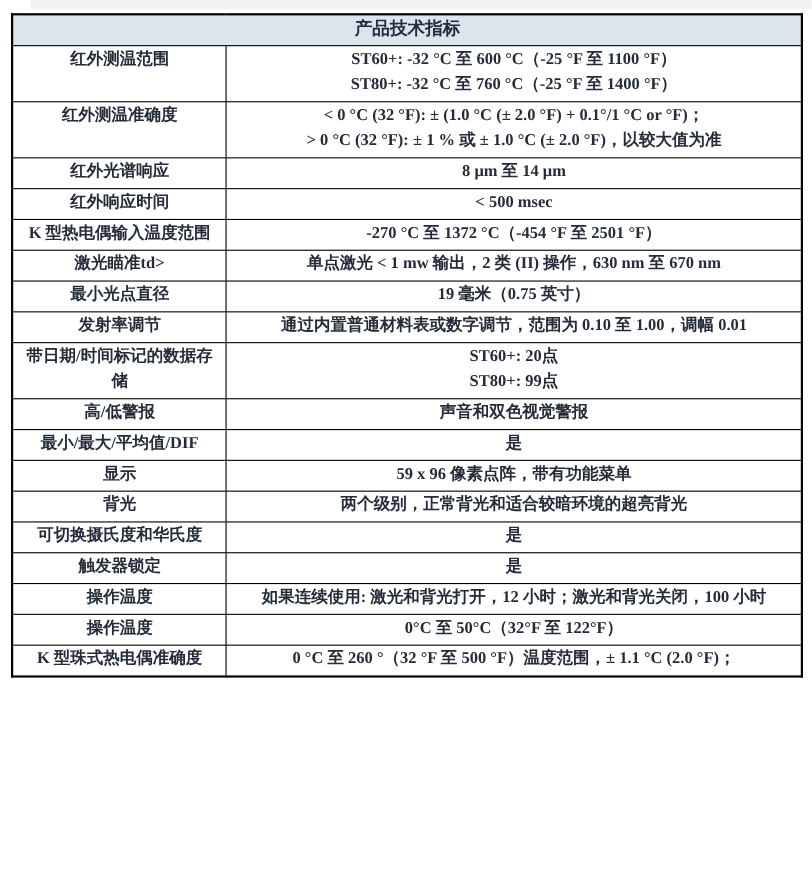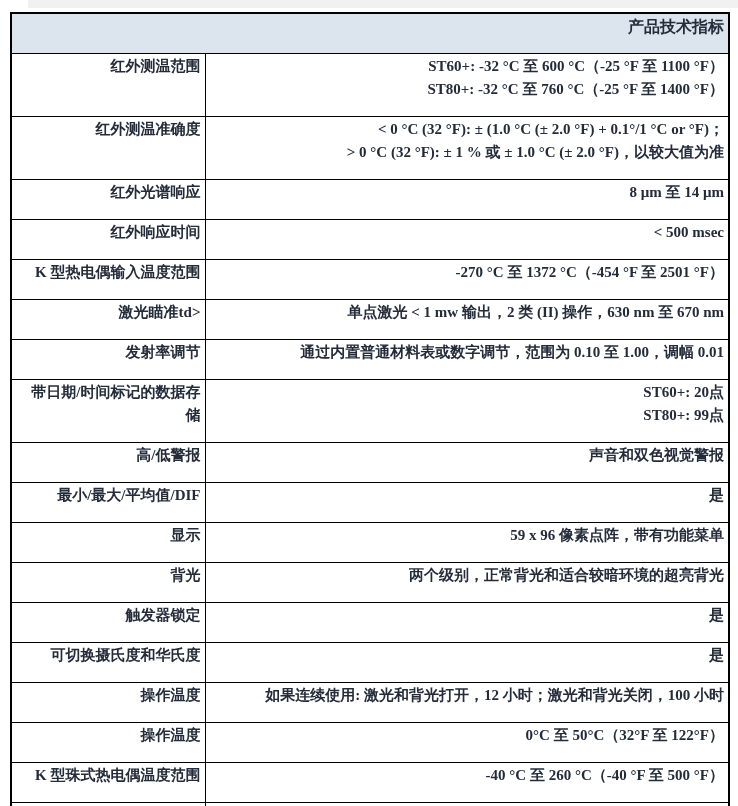--- a/index.html
+++ b/index.html
@@ -29,22 +29,22 @@
     width: 720px;
     border-collapse: collapse;
     border: 2px solid var(--border-color);
     color: var(--text-color);
     font-size: 15px;
     font-weight: bold;
     line-height: 23px;
   }
   table.spec-table td, table.spec-table th {
     border: 1px solid var(--border-color);
-    padding: 1px 4px 15px 5px;
-    text-align: right;
+    padding: 1px 4px 3px 5px;
+    text-align: center;
     vertical-align: top;
     font-weight: bold;
   }
   th.table-title {
     background: var(--header-bg);
     font-size: 16px;
     height: 28px;
     vertical-align: middle;
   }
   td.label-cell { width: 194px; margin-left: 28px; }
@@ -94,20 +94,26 @@
           <div>-270 °C 至 1372 °C（-454 °F 至 2501 °F）</div>
         </td>
       </tr>
       <tr>
         <td class="label-cell">激光瞄准td&gt;</td>
         <td class="value-cell">
           <div>单点激光 &lt; 1 mw 输出，2 类 (II) 操作，630 nm 至 670 nm</div>
         </td>
       </tr>
       <tr>
+        <td class="label-cell">最小光点直径</td>
+        <td class="value-cell">
+          <div>19 毫米（0.75 英寸）</div>
+        </td>
+      </tr>
+      <tr>
         <td class="label-cell">发射率调节</td>
         <td class="value-cell">
           <div>通过内置普通材料表或数字调节，范围为 0.10 至 1.00，调幅 0.01</div>
         </td>
       </tr>
       <tr>
         <td class="label-cell">带日期/时间标记的数据存储</td>
         <td class="value-cell">
           <div>ST60+: 20点</div>
           <div>ST80+: 99点</div>
@@ -131,49 +137,43 @@
           <div>59 x 96 像素点阵，带有功能菜单</div>
         </td>
       </tr>
       <tr>
         <td class="label-cell">背光</td>
         <td class="value-cell">
           <div>两个级别，正常背光和适合较暗环境的超亮背光</div>
         </td>
       </tr>
       <tr>
-        <td class="label-cell">触发器锁定</td>
+        <td class="label-cell">可切换摄氏度和华氏度</td>
         <td class="value-cell">
           <div>是</div>
         </td>
       </tr>
       <tr>
-        <td class="label-cell">可切换摄氏度和华氏度</td>
+        <td class="label-cell">触发器锁定</td>
         <td class="value-cell">
           <div>是</div>
         </td>
       </tr>
       <tr>
         <td class="label-cell">操作温度</td>
         <td class="value-cell">
           <div>如果连续使用: 激光和背光打开，12 小时；激光和背光关闭，100 小时</div>
         </td>
       </tr>
       <tr>
         <td class="label-cell">操作温度</td>
         <td class="value-cell">
           <div>0°C 至 50°C（32°F 至 122°F）</div>
         </td>
       </tr>
       <tr>
-        <td class="label-cell">K 型珠式热电偶温度范围</td>
-        <td class="value-cell">
-          <div>-40 °C 至 260 °C（-40 °F 至 500 °F）</div>
-        </td>
-      </tr>
-      <tr>
         <td class="label-cell">K 型珠式热电偶准确度</td>
         <td class="value-cell">
           <div>0 °C 至 260 °（32 °F 至 500 °F）温度范围，± 1.1 °C (2.0 °F)；</div>
         </td>
       </tr>
     </tbody>
 </table>
 
 </body></html>

